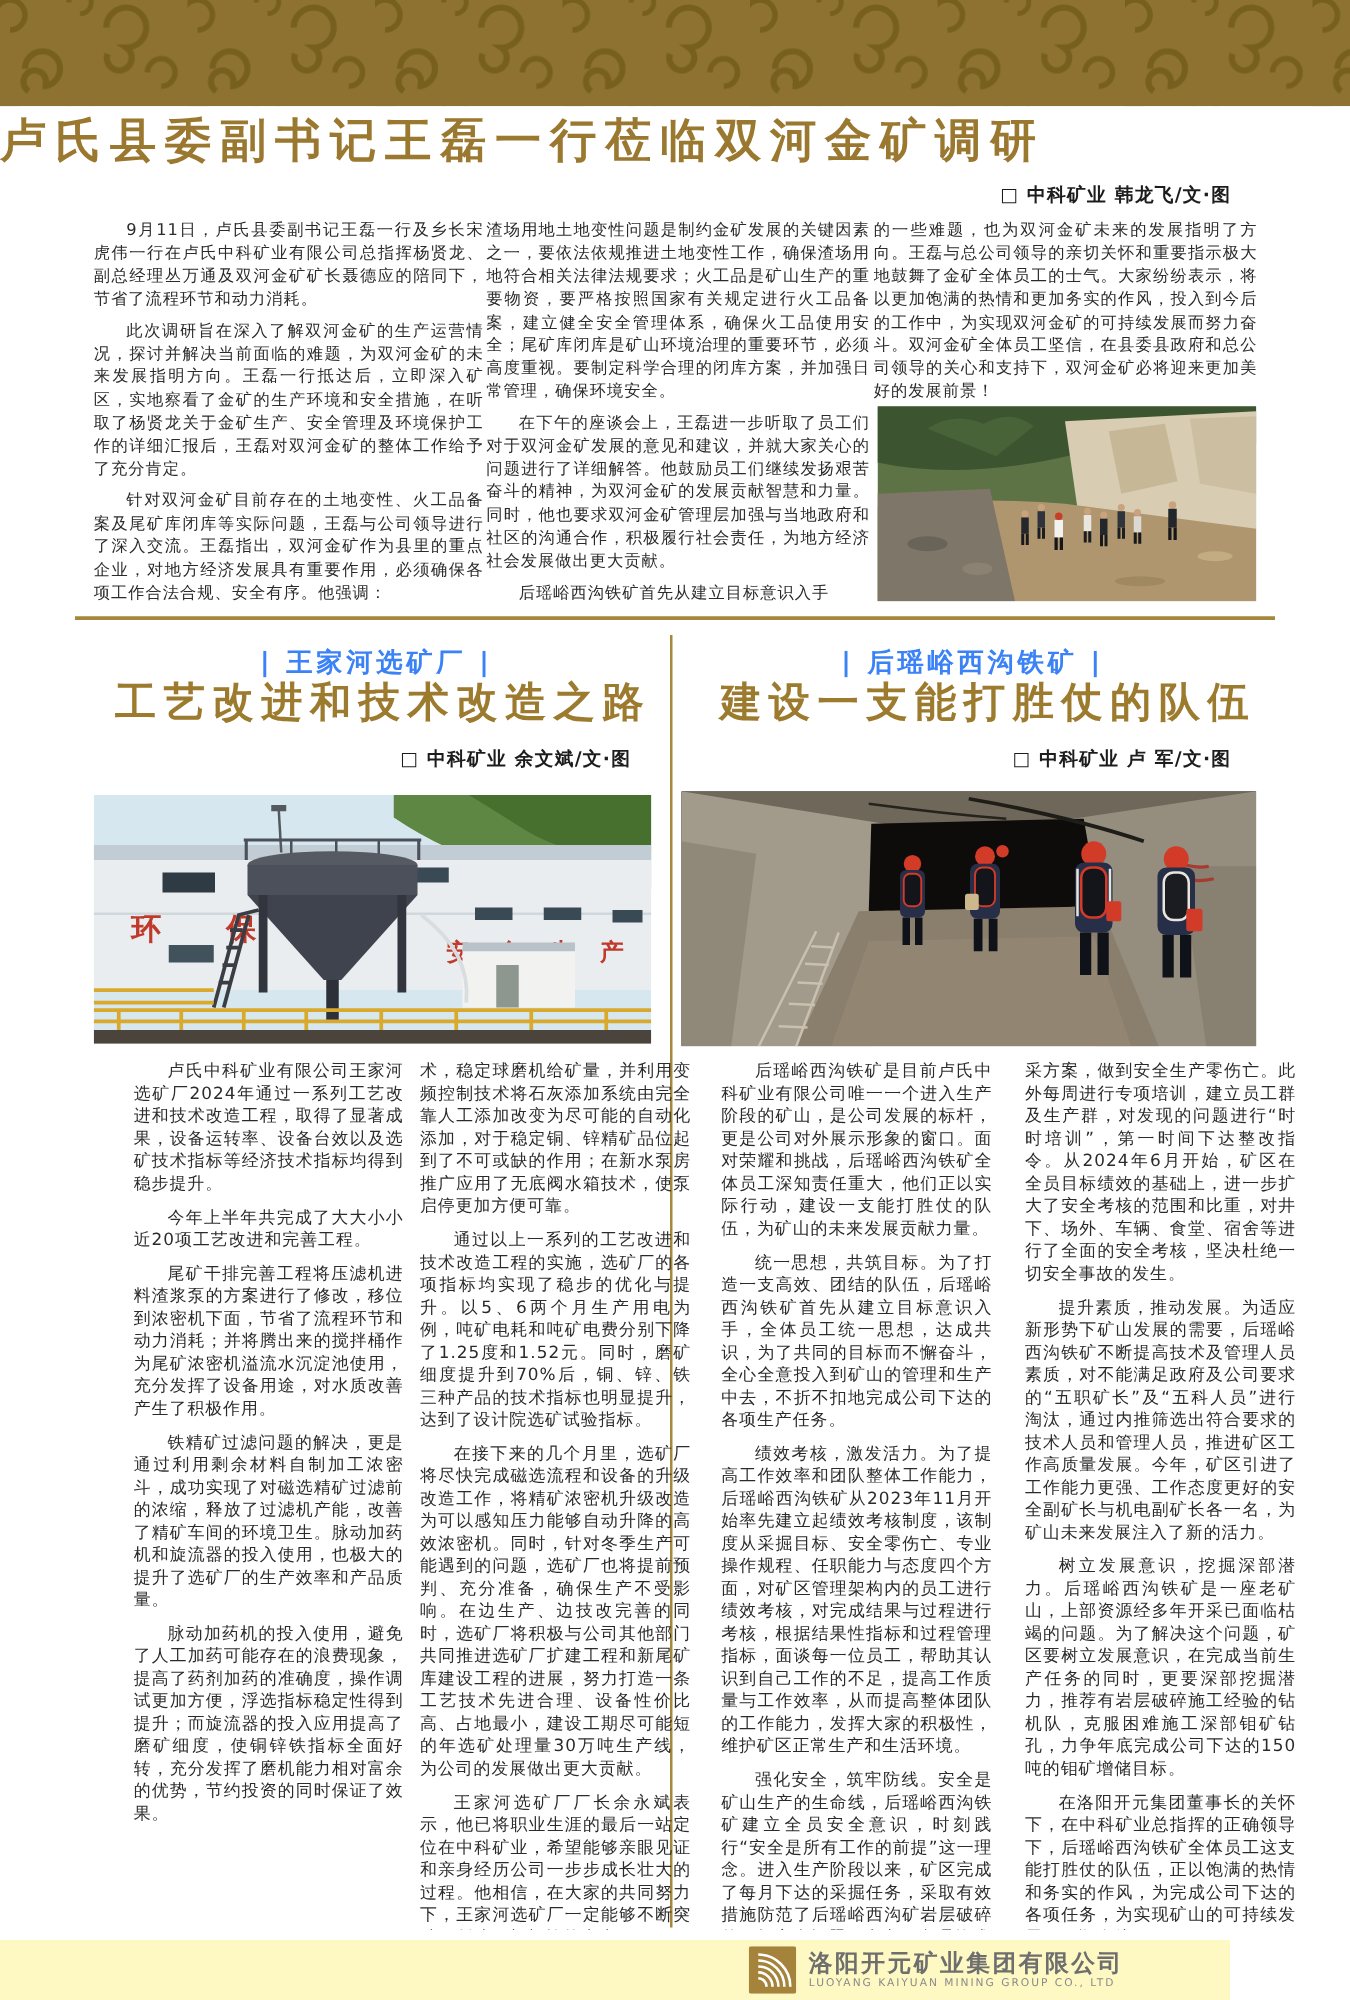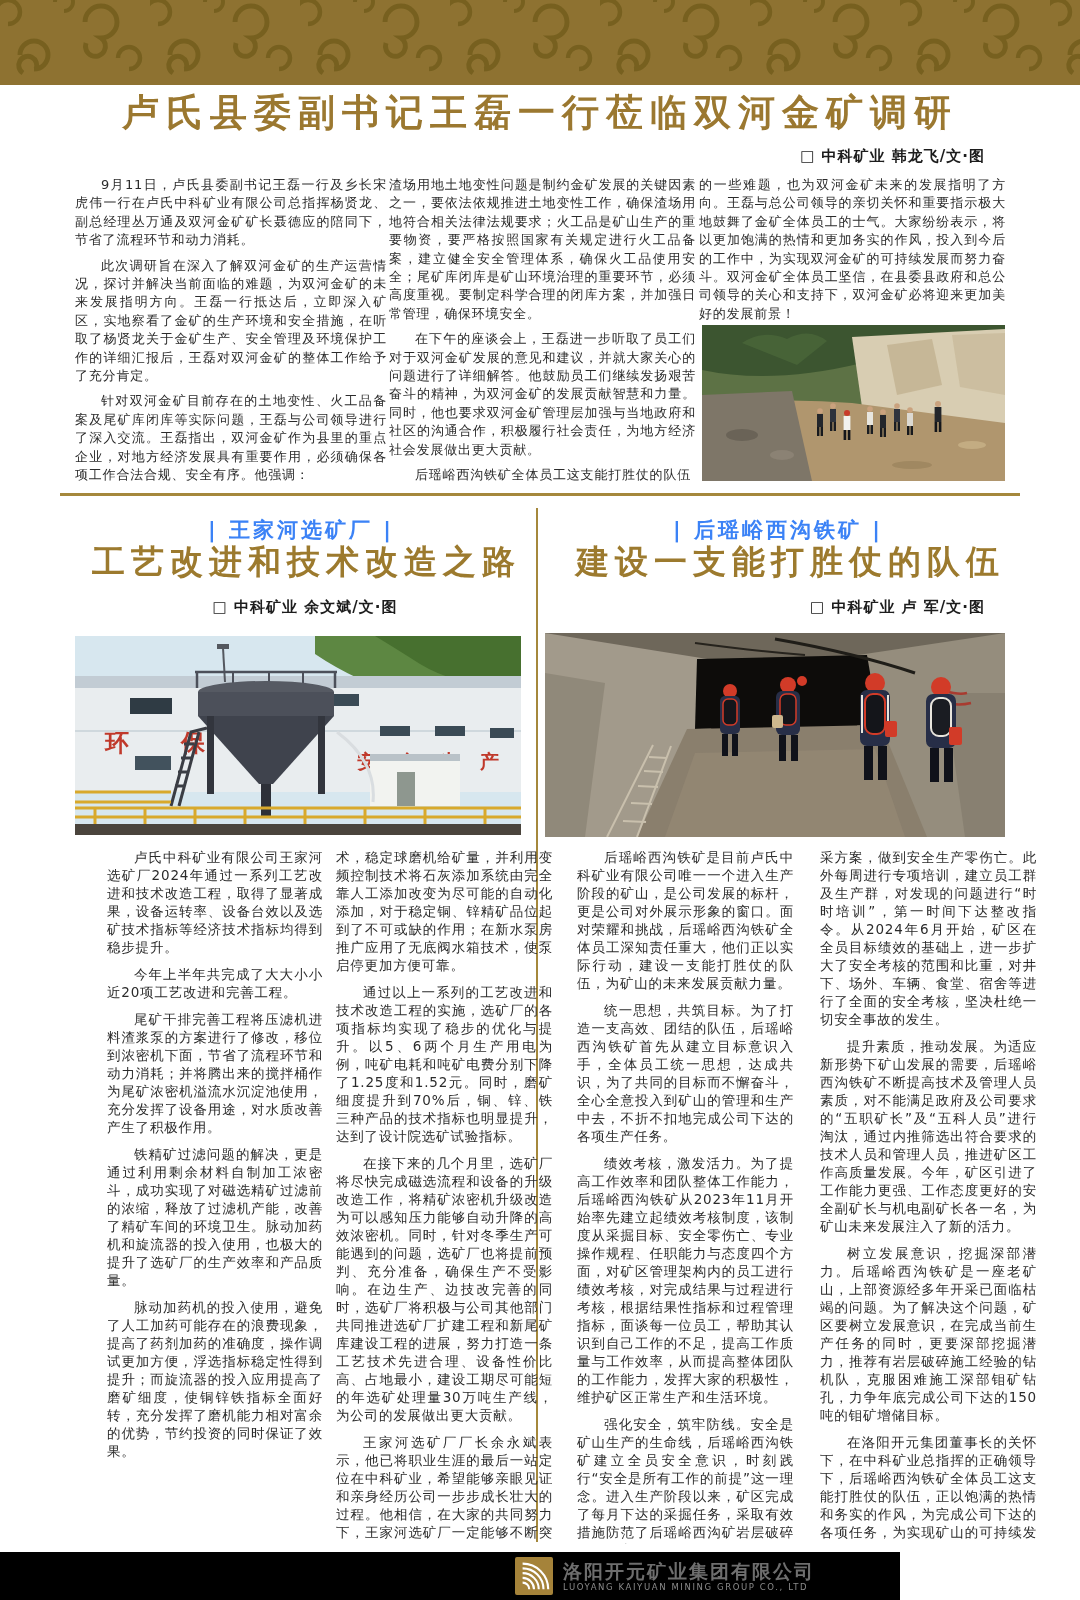--- a/index.html
+++ b/index.html
@@ -1,19 +1,19 @@
 <!DOCTYPE html>
 <html><head>
 <meta charset="utf-8">
 <style>
   html,body{margin:0;padding:0;background:#ffffff;}
   .page{position:relative;width:1080px;height:1600px;background:#ffffff;overflow:hidden;
         font-family:"DejaVu Sans","Liberation Sans",sans-serif;color:#2b2b2b;}
   .band{position:absolute;left:0;top:0;width:1080px;height:85px;display:block;}
-  .main-title{position:absolute;left:0;top:88px;width:1080px;margin:0;text-align:center;
+  .main-title{position:absolute;left:0;top:88px;width:1080px;margin:0;
         font-family:"DejaVu Serif","Liberation Serif",serif;font-weight:bold;
         font-size:37px;letter-spacing:7px;color:#9b7830;}
   .byline{position:absolute;font-size:15px;font-weight:bold;color:#1c1c1c;letter-spacing:1px;}
   .byline-main{left:585px;top:147px;width:400px;text-align:right;}
   .col{position:absolute;overflow:hidden;text-align:justify;}
   .col p{margin:0 0 7px 0;text-indent:2em;}
   .col p.flush{text-indent:0;}
   .top-col{top:176px;height:306px;font-size:13px;line-height:18.4px;letter-spacing:0.8px;}
   .c-a1{left:75px;width:312px;}
   .c-a2{left:389px;width:307px;}
@@ -32,23 +32,23 @@
   .vrule{position:absolute;left:536px;top:508px;width:2px;height:1034px;background:#a5883c;}
   .kicker{position:absolute;top:513px;margin:3px;font-size:21px;letter-spacing:3px;
         color:#3b82f6;text-align:center;font-weight:bold;}
   .kicker-left{left:75px;width:446px;}
   .kicker-right{left:545px;width:460px;}
   .sec-title{position:absolute;top:540px;margin:0;text-align:right;
         font-family:"DejaVu Serif","Liberation Serif",serif;font-weight:bold;
         font-size:33px;letter-spacing:6px;color:#9c7a2e;}
   .sec-title-left{left:75px;width:446px;}
   .sec-title-right{left:545px;width:460px;}
-  .byline-left{left:105px;top:598px;width:400px;text-align:center;}
+  .byline-left{left:105px;top:598px;width:400px;text-align:right;}
   .byline-right{left:585px;top:598px;width:400px;text-align:right;}
-  .footer{position:absolute;left:0;top:1552px;width:900px;height:48px;background:#000000;
+  .footer{position:absolute;left:0;top:1552px;width:984px;height:48px;background:#fef9c3;
         display:flex;align-items:center;justify-content:flex-end;padding-right:85px;box-sizing:border-box;}
   .logo{width:38px;height:38px;display:block;margin-right:10px;}
   .f-cn{font-size:19px;font-weight:bold;color:#6e6e6e;letter-spacing:2px;line-height:22px;}
   .f-en{font-size:8.5px;color:#8a8a8a;letter-spacing:1.6px;line-height:11px;}
 </style>
 </head>
 <body>
 
 <div class="page">
 
@@ -69,21 +69,21 @@
   <h1 class="main-title">卢氏县委副书记王磊一行莅临双河金矿调研</h1>
   <div class="byline byline-main">□ 中科矿业 韩龙飞/文·图</div>
   <div class="col top-col c-a1">
       <p>9月11日，卢氏县委副书记王磊一行及乡长宋虎伟一行在卢氏中科矿业有限公司总指挥杨贤龙、副总经理丛万通及双河金矿矿长聂德应的陪同下，节省了流程环节和动力消耗。</p>
       <p>此次调研旨在深入了解双河金矿的生产运营情况，探讨并解决当前面临的难题，为双河金矿的未来发展指明方向。王磊一行抵达后，立即深入矿区，实地察看了金矿的生产环境和安全措施，在听取了杨贤龙关于金矿生产、安全管理及环境保护工作的详细汇报后，王磊对双河金矿的整体工作给予了充分肯定。</p>
       <p>针对双河金矿目前存在的土地变性、火工品备案及尾矿库闭库等实际问题，王磊与公司领导进行了深入交流。王磊指出，双河金矿作为县里的重点企业，对地方经济发展具有重要作用，必须确保各项工作合法合规、安全有序。他强调：</p>
     </div>
   <div class="col top-col c-a2">
       <p class="flush">渣场用地土地变性问题是制约金矿发展的关键因素之一，要依法依规推进土地变性工作，确保渣场用地符合相关法律法规要求；火工品是矿山生产的重要物资，要严格按照国家有关规定进行火工品备案，建立健全安全管理体系，确保火工品使用安全；尾矿库闭库是矿山环境治理的重要环节，必须高度重视。要制定科学合理的闭库方案，并加强日常管理，确保环境安全。</p>
       <p>在下午的座谈会上，王磊进一步听取了员工们对于双河金矿发展的意见和建议，并就大家关心的问题进行了详细解答。他鼓励员工们继续发扬艰苦奋斗的精神，为双河金矿的发展贡献智慧和力量。同时，他也要求双河金矿管理层加强与当地政府和社区的沟通合作，积极履行社会责任，为地方经济社会发展做出更大贡献。</p>
-      <p>后瑶峪西沟铁矿全体员工这支能打胜仗的队伍</p>
+      <p>后瑶峪西沟铁矿首先从建立目标意识入手</p>
     </div>
   <div class="col top-col c-a3">
       <p class="flush">的一些难题，也为双河金矿未来的发展指明了方向。王磊与总公司领导的亲切关怀和重要指示极大地鼓舞了金矿全体员工的士气。大家纷纷表示，将以更加饱满的热情和更加务实的作风，投入到今后的工作中，为实现双河金矿的可持续发展而努力奋斗。双河金矿全体员工坚信，在县委县政府和总公司领导的关心和支持下，双河金矿必将迎来更加美好的发展前景！</p>
     </div>
 
   <svg class="photo photo-quarry" viewBox="0 0 303 156" preserveAspectRatio="none">
     <rect width="303" height="156" fill="#5d7245"></rect>
     <path d="M0,0 L303,0 L303,30 Q230,55 160,38 Q70,60 0,45 Z" fill="#3c5530"></path>
     <path d="M40,18 q20,-14 45,-4 q22,-12 40,2 L95,40 Z" fill="#4a6639" opacity="0.8"></path>
     <polygon points="150,12 303,4 303,100 160,82" fill="#d8cdb2"></polygon>

